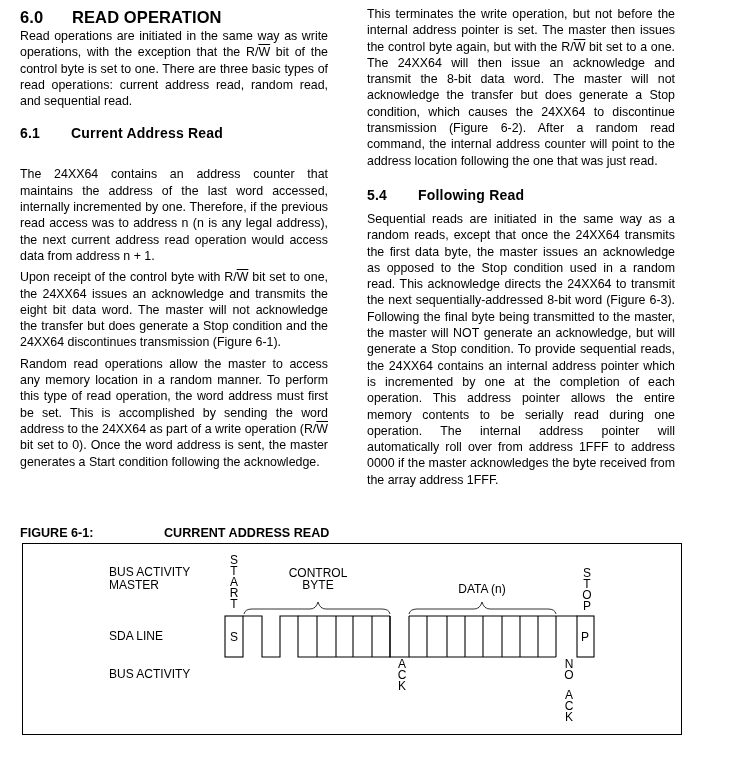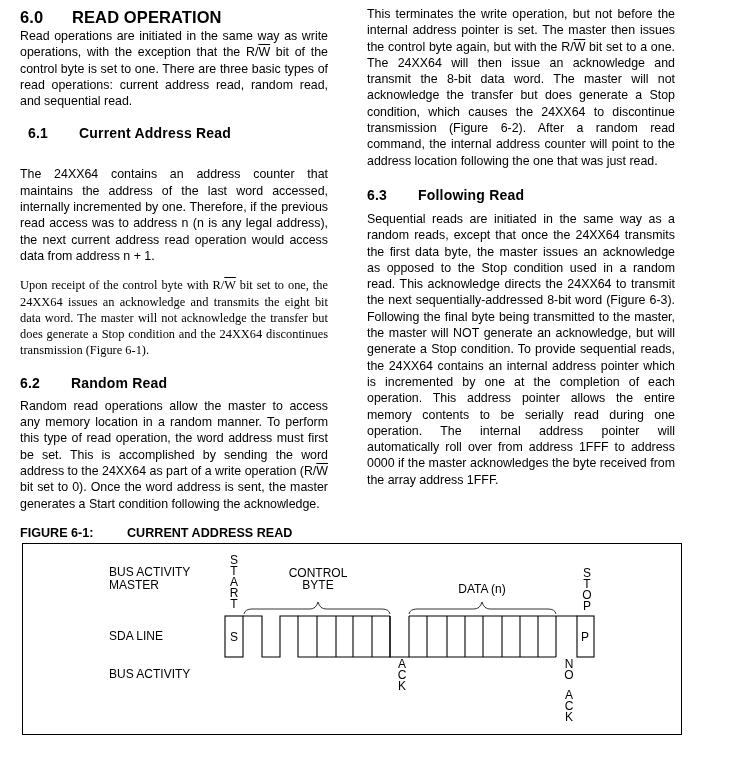--- a/index.html
+++ b/index.html
@@ -8,51 +8,48 @@
   .col-left { left: 20px; }
   .col-right { left: 367px; }
   h1 { font-size: 16.5px; font-weight: bold; margin: 6px 0 0 0; height: 22px; line-height: 22px; letter-spacing: 0.1px; }
   h2 { font-size: 14px; font-weight: bold; margin: 0; height: 20px; line-height: 20px; letter-spacing: 0.2px; }
   .num { display: inline-block; }
   h1 .num { width: 52px; }
   h2 .num { width: 51px; }
   p { margin: 0; font-size: 12.4px; line-height: 16.3px; text-align: justify; }
   .ol { text-decoration: overline; }
   .fig-caption { position: absolute; left: 20px; top: 526px; font-size: 12.6px; font-weight: bold; white-space: nowrap; }
-  .fig-caption .fig-num { display: inline-block; width: 107px; }
+  .fig-caption .fig-num { display: inline-block; width: 144px; }
   .fig-box { position: absolute; left: 22px; top: 543px; width: 660px; height: 192px; border: 1.5px solid #000; border-left-width: 1px; box-sizing: border-box; }
   .diag { position: absolute; left: 0; top: 0; }
   .lbl { font-family: "Liberation Sans", sans-serif; font-size: 12px; }
 </style>
 </head>
 <body>
 
 <div class="col col-left">
   <h1>
     <span class="num">6.0</span><span>READ OPERATION</span>
   </h1>
   <p style="margin-top:0;"><span>Read operations are initiated in the same way as write operations, with the exception that the R/</span><span class="ol">W</span><span> bit of the control byte is set to one. There are three basic types of read operations: current address read, random read, and sequential read.</span></p>
 
-  <h2 style="margin-top:14px;margin-left:8px;">
+  <h2 style="margin-top:14px;">
     <span class="num">6.1</span><span>Current Address Read</span>
   </h2>
   <p style="margin-top:23px;">The 24XX64 contains an address counter that maintains the address of the last word accessed, internally incremented by one. Therefore, if the previous read access was to address n (n is any legal address), the next current address read operation would access data from address n + 1.</p>
-  <p style="margin-top:13px;font-family:Liberation Serif, serif;"><span>Upon receipt of the control byte with R/</span><span class="ol">W</span><span> bit set to one, the 24XX64 issues an acknowledge and transmits the eight bit data word. The master will not acknowledge the transfer but does generate a Stop condition and the 24XX64 discontinues transmission (Figure 6-1).</span></p>
+  <p style="margin-top:5px;"><span>Upon receipt of the control byte with R/</span><span class="ol">W</span><span> bit set to one, the 24XX64 issues an acknowledge and transmits the eight bit data word. The master will not acknowledge the transfer but does generate a Stop condition and the 24XX64 discontinues transmission (Figure 6-1).</span></p>
 
-  <h2 style="margin-top:14px;">
-    <span class="num">6.2</span><span>Random Read</span>
-  </h2>
   <p style="margin-top:5px;"><span>Random read operations allow the master to access any memory location in a random manner. To perform this type of read operation, the word address must first be set. This is accomplished by sending the word address to the 24XX64 as part of a write operation (R/</span><span class="ol">W</span><span> bit set to 0). Once the word address is sent, the master generates a Start condition following the acknowledge.</span></p>
 </div>
 
 <div class="col col-right">
   <p style="margin-top:6px;"><span>This terminates the write operation, but not before the internal address pointer is set. The master then issues the control byte again, but with the R/</span><span class="ol">W</span><span> bit set to a one. The 24XX64 will then issue an acknowledge and transmit the 8-bit data word. The master will not acknowledge the transfer but does generate a Stop condition, which causes the 24XX64 to discontinue transmission (Figure 6-2). After a random read command, the internal address counter will point to the address location following the one that was just read.</span></p>
 
   <h2 style="margin-top:16px;">
-    <span class="num">6.3</span><span>Following Read</span>
+    <span class="num">5.4</span><span>Following Read</span>
   </h2>
   <p style="margin-top:6px;">Sequential reads are initiated in the same way as a random reads, except that once the 24XX64 transmits the first data byte, the master issues an acknowledge as opposed to the Stop condition used in a random read. This acknowledge directs the 24XX64 to transmit the next sequentially-addressed 8-bit word (Figure 6-3). Following the final byte being transmitted to the master, the master will NOT generate an acknowledge, but will generate a Stop condition. To provide sequential reads, the 24XX64 contains an internal address pointer which is incremented by one at the completion of each operation. This address pointer allows the entire memory contents to be serially read during one operation. The internal address pointer will automatically roll over from address 1FFF to address 0000 if the master acknowledges the byte received from the array address 1FFF.</p>
 </div>
 
 <div class="fig-caption">
   <span class="fig-num">FIGURE 6-1:</span><span>CURRENT ADDRESS READ</span>
 </div>
 
 <div class="fig-box"></div>
 

